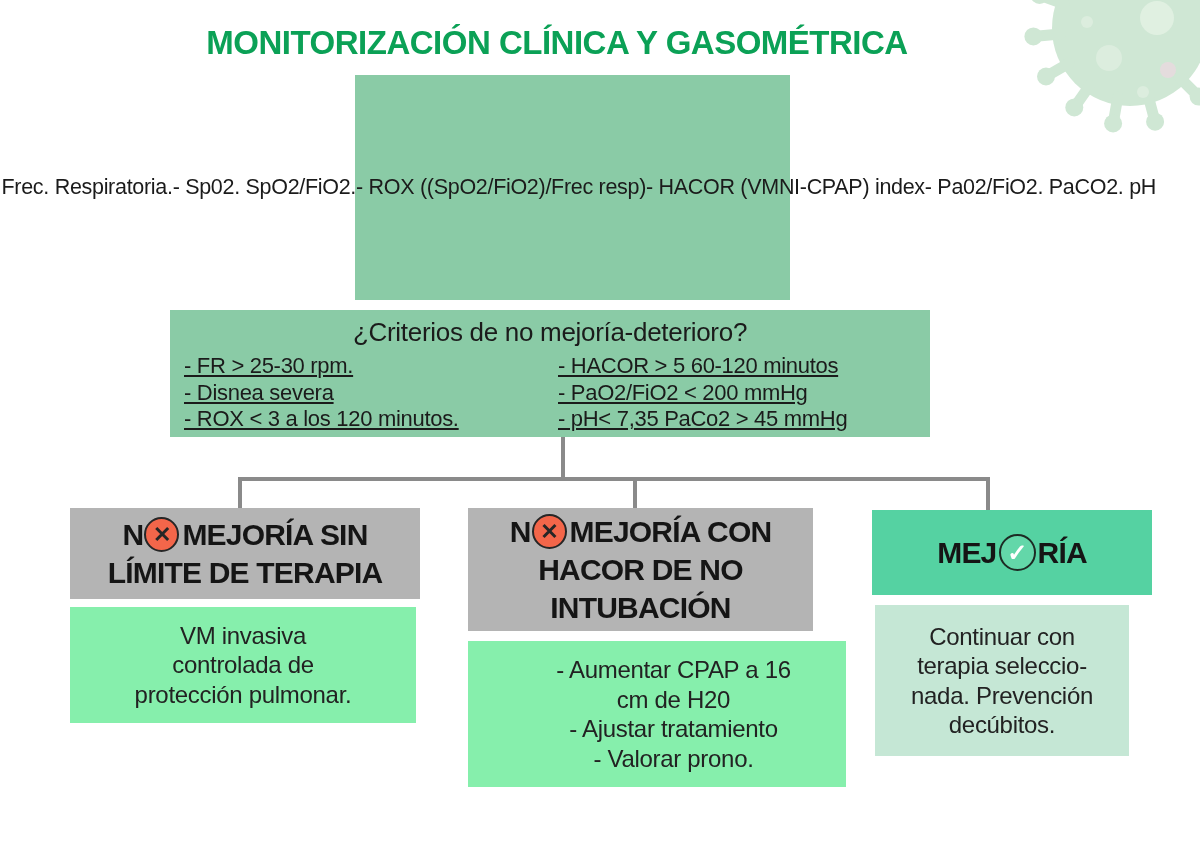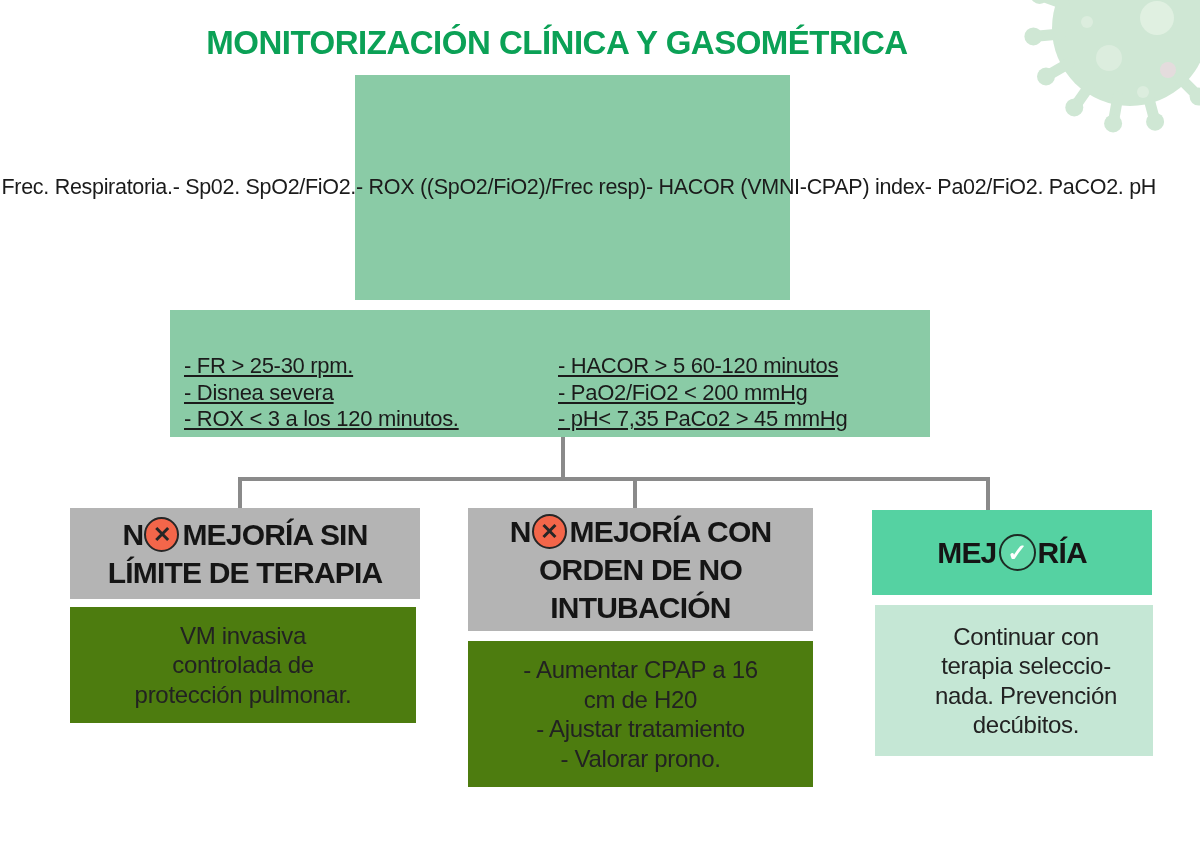--- a/index.html
+++ b/index.html
@@ -34,28 +34,28 @@
     text-align:center;
   }
   .hdr-gray{background:#b4b4b4;}
   .hdr-teal{background:#55d2a2;}
   .hdr-row{display:flex;align-items:center;justify-content:center;white-space:nowrap;}
   
   .branch-body{
     display:flex;flex-direction:column;justify-content:center;align-items:center;
     font-size:24px;line-height:29.5px;letter-spacing:-0.3px;text-align:center;color:#222;
   }
-  .body-gray{background:#4d7c0f;}
+  .body-gray{background:#86efac;}
   .body-green{background:#c5e7d5;}
   #branch1-hdr{left:70px;top:508px;width:350px;height:91px;}
   #branch1-body{left:70px;top:607px;width:346px;height:116px;}
   #branch2-hdr{left:468px;top:508px;width:345px;height:123px;}
-  #branch2-body{left:468px;top:641px;width:345px;height:146px;}
+  #branch2-body{left:468px;top:641px;width:345px;height:146px;padding-left:33px;}
   #branch3-hdr{left:872px;top:510px;width:280px;height:85px;}
-  #branch3-body{left:875px;top:605px;width:254px;height:151px;padding-left:24px;}
+  #branch3-body{left:875px;top:605px;width:254px;height:151px;}
   
   .circle-icon{
     display:inline-flex;align-items:center;justify-content:center;
     border-radius:50%;box-sizing:border-box;flex:0 0 auto;
   }
   .x-circle{
     width:35px;height:35px;margin:0 3px 0 1px;
     background:#f3664a;border:2.5px solid #262626;
     font-size:22px;font-weight:700;color:#262626;line-height:1;
   }
@@ -107,20 +107,21 @@
 
   <div id="monitor-box" class="abs box-green">
     <div class="line">- Frec. Respiratoria.</div>
     <div class="line">- Sp02. SpO2/FiO2.</div>
     <div class="line">- ROX ((SpO2/FiO2)/Frec resp)</div>
     <div class="line">- HACOR (VMNI-CPAP) index</div>
     <div class="line">- Pa02/FiO2. PaCO2. pH</div>
   </div>
 
   <div id="criteria-box" class="abs box-green">
+    <div id="criteria-heading" class="abs">¿Criterios de no mejoría-deterioro?</div>
     <div id="criteria-left" class="abs crit-col">
       <div>- FR &gt; 25-30  rpm.</div>
       <div>- Disnea severa</div>
       <div>- ROX &lt; 3  a los 120 minutos.</div>
     </div>
     <div id="criteria-right" class="abs crit-col">
       <div>- HACOR &gt; 5  60-120 minutos</div>
       <div>- PaO2/FiO2 &lt; 200 mmHg</div>
       <div>- pH&lt; 7,35   PaCo2 &gt; 45 mmHg</div>
     </div>
@@ -149,21 +150,21 @@
   </div>
 
   <div id="branch2-hdr" class="abs branch-hdr hdr-gray">
     <div class="hdr-row">
       <span>N</span>
         <span class="circle-icon x-circle">
           <span>✕</span>
         </span>
         <span>MEJORÍA CON</span>
     </div>
-    <div class="hdr-row">ORDEN DE NO</div>
+    <div class="hdr-row">HACOR DE NO</div>
     <div class="hdr-row">INTUBACIÓN</div>
   </div>
   <div id="branch2-body" class="abs branch-body body-gray">
     <div>- Aumentar CPAP a 16</div>
     <div>cm de H20</div>
     <div>- Ajustar tratamiento</div>
     <div>- Valorar prono.</div>
   </div>
 
   <div id="branch3-hdr" class="abs branch-hdr hdr-teal">

